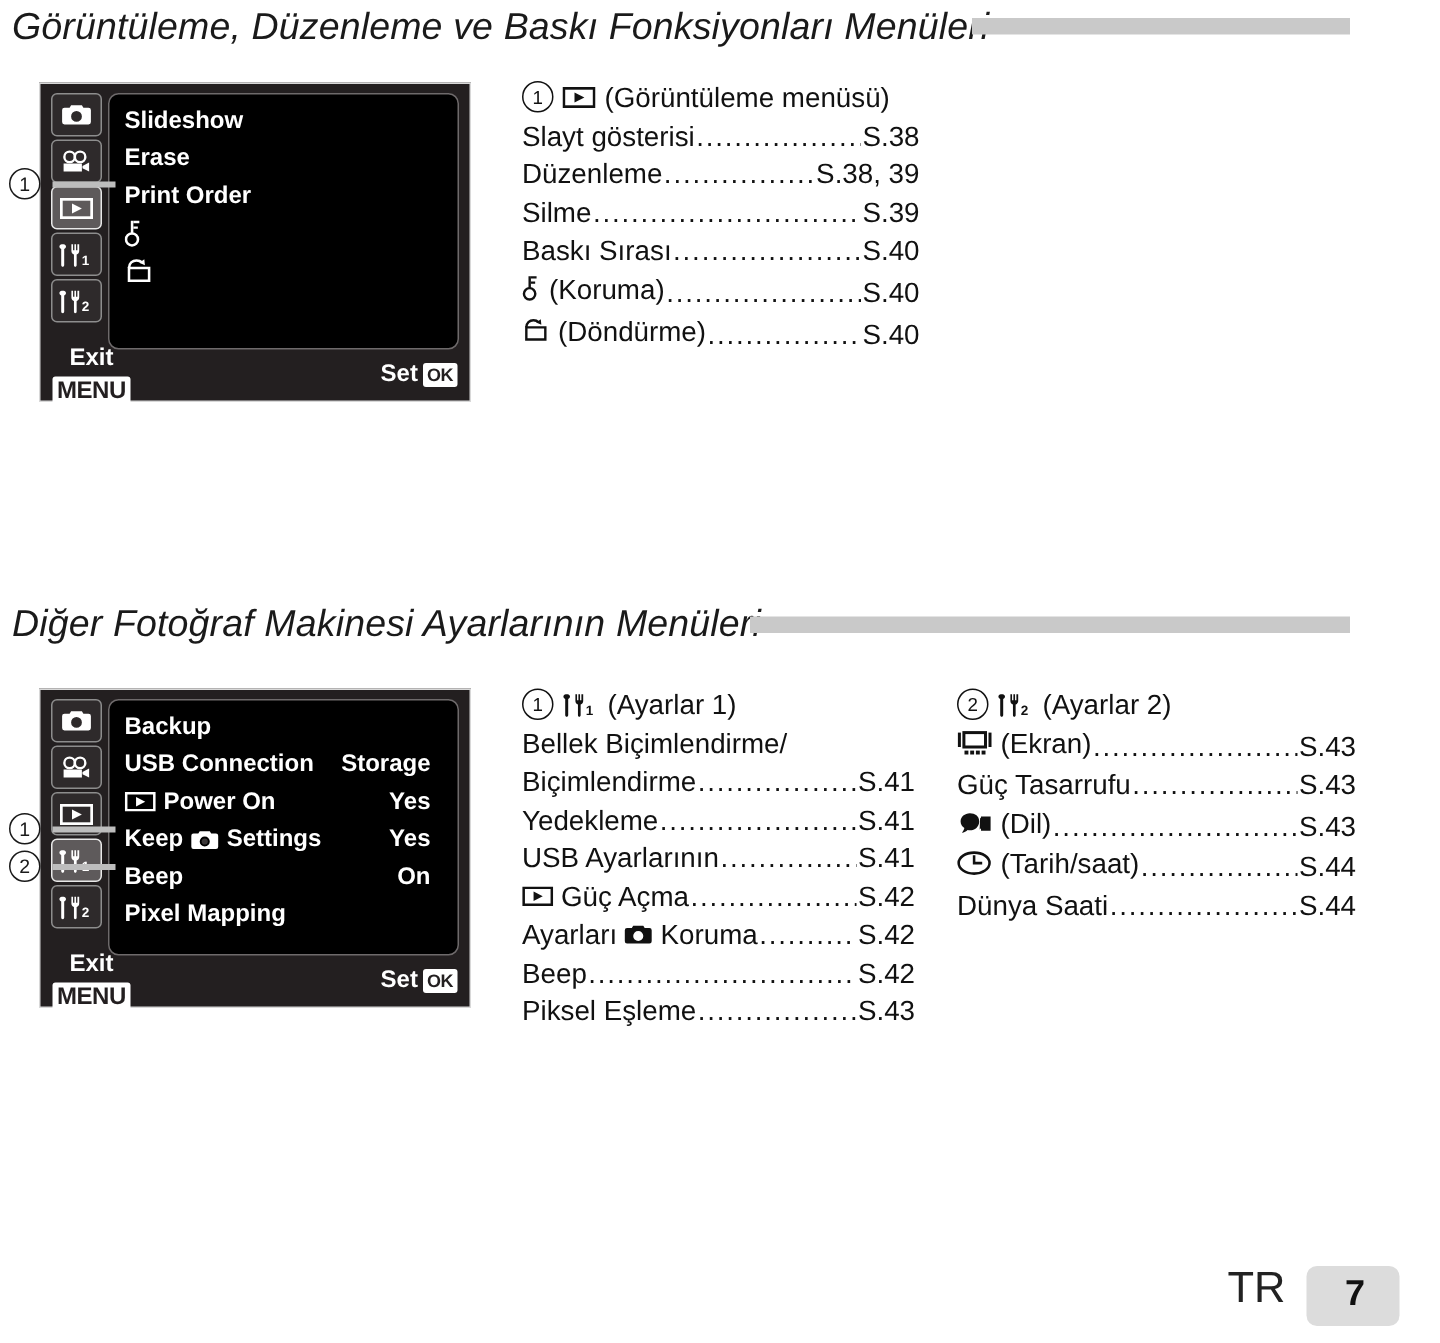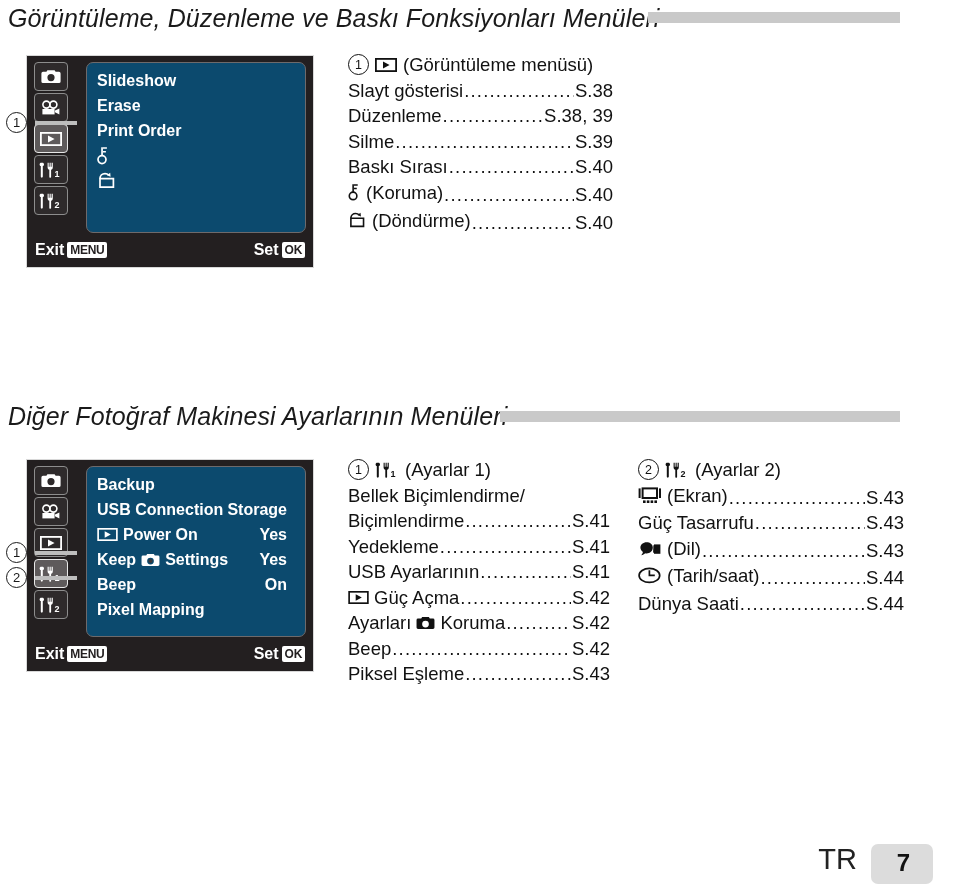--- a/index.html
+++ b/index.html
@@ -81,26 +81,25 @@
     border-color: #e8e8e8;
   }
 
   
   .list-pane {
     position: absolute;
     left: 38px;
     top: 0;
     right: 0;
     bottom: 0;
-    background: #0c4a6e;
+    background: #000000;
     border: 1px solid #6e6a6b;
     border-radius: 7px;
     box-sizing: border-box;
     padding: 5px 10px 16px 10px;
-    margin-left: 14px;
   }
   .menu-row {
     display: flex;
     align-items: center;
     height: 25px;
     color: #ffffff;
     font-size: 16px;
     font-weight: bold;
     white-space: nowrap;
   }
@@ -123,25 +122,25 @@
     right: 8px;
     bottom: 5px;
     height: 24px;
     display: flex;
     align-items: center;
     color: #ffffff;
     font-size: 16px;
     font-weight: bold;
   }
   .lcd-bar .right { margin-left: auto; display: flex; align-items: center; gap: 3px; }
-  .lcd-bar .left { display: flex; align-items: center; gap: 3px; }
+  .lcd-bar .left { display: flex; align-items: center; gap: 3px; flex-direction: column; }
   .keycap {
     background: #ffffff;
     color: #231f20;
-    font-size: 12px;
+    font-size: 16px;
     font-weight: bold;
     line-height: 1;
     padding: 2px 3px;
     border-radius: 2px;
     letter-spacing: -0.3px;
   }
   .keycap.narrow { font-size: 12px; padding: 2px 3px; }
 
   
   .callout-num {

